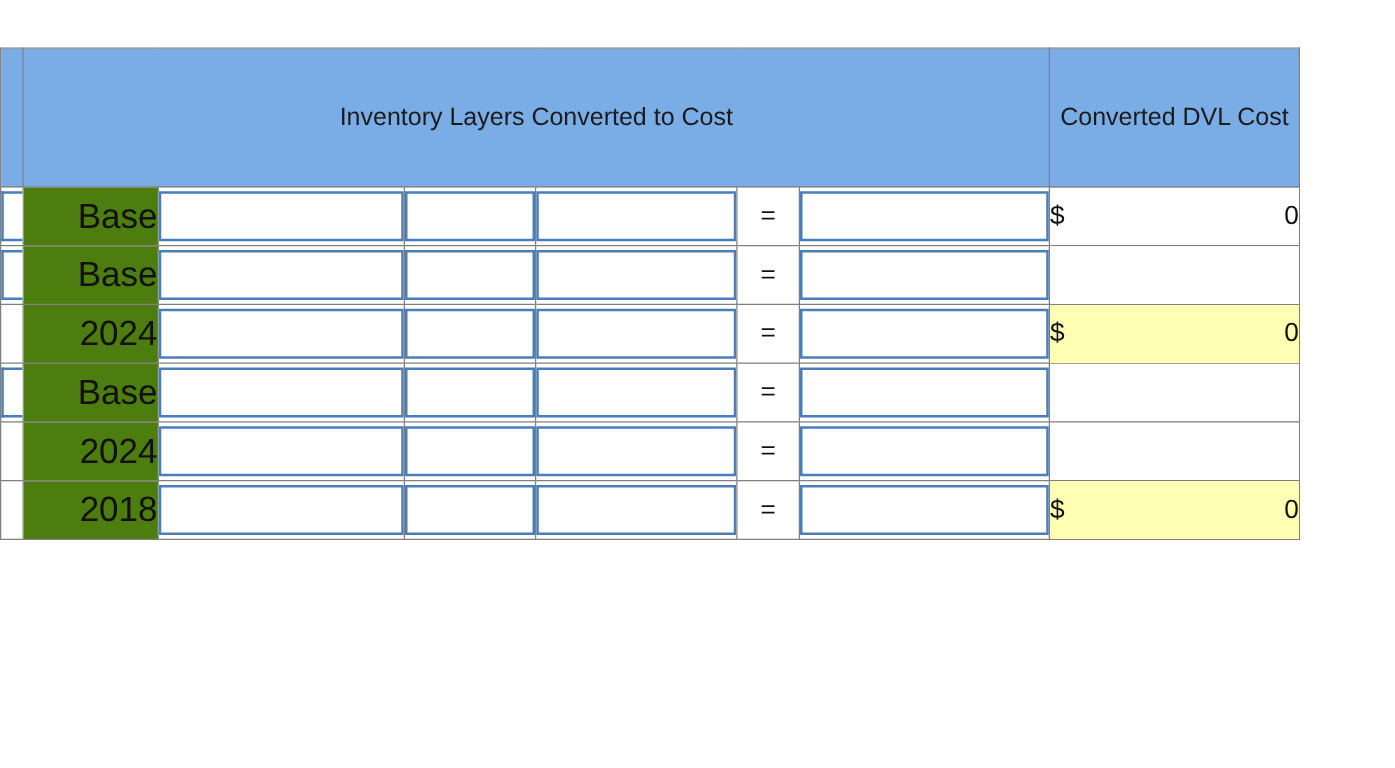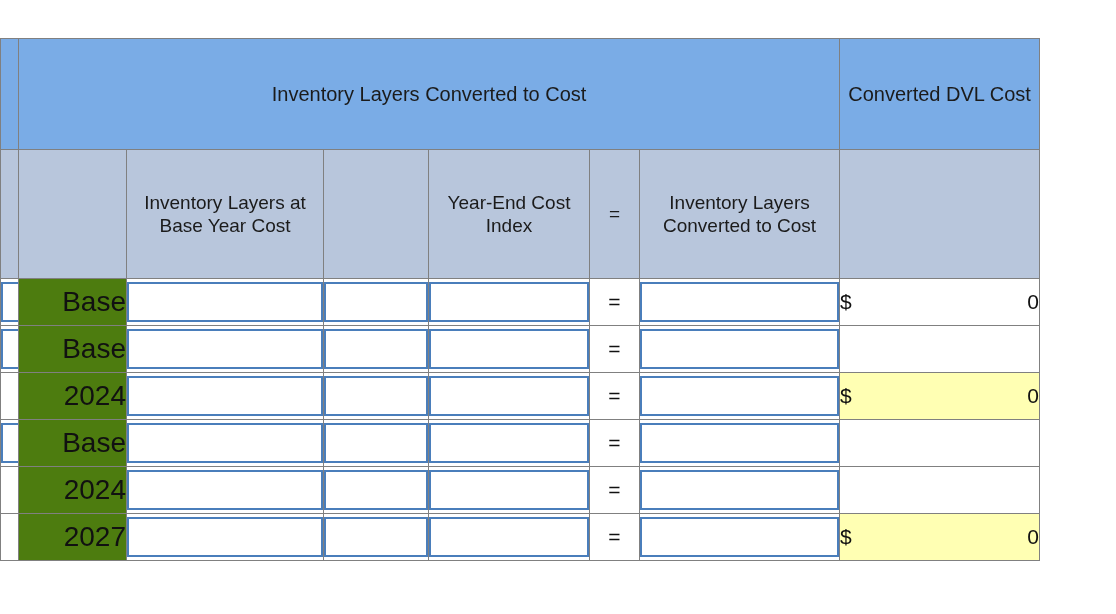--- a/index.html
+++ b/index.html
@@ -165,30 +165,20 @@
       <col class="col-eq">
       <col class="col-conv">
       <col class="col-dvl">
     </colgroup>
     <thead>
       <tr>
         <th class="hdr-top blank"></th>
         <th class="hdr-top" colspan="6">Inventory Layers Converted to Cost</th>
         <th class="hdr-top">Converted DVL Cost</th>
       </tr>
-      <tr>
-        <th class="hdr-sub"></th>
-        <th class="hdr-sub"></th>
-        <th class="hdr-sub">Inventory Layers at Base Year Cost</th>
-        <th class="hdr-sub narrow"></th>
-        <th class="hdr-sub">Year-End Cost Index</th>
-        <th class="hdr-sub narrow">=</th>
-        <th class="hdr-sub">Inventory Layers Converted to Cost</th>
-        <th class="hdr-sub"></th>
-      </tr>
     </thead>
     <tbody id="table-body">
         <tr class="data-row">
           <td class="cell-stub">
             <div class="entry-wrap"><input type="text" class="entry stub-entry" placeholder="" style=""></div>
           </td>
           <td class="cell-year">Base</td>
           <td class="cell-input">
             <div class="entry-wrap"><span class="entry-flag"></span><input type="text" class="entry" placeholder="" value="" style=""></div>
           </td>
@@ -300,21 +290,21 @@
           </td>
           <td class="cell-dvl empty">
             <div class="money">
               <span class="sym"></span>
               <span class="amt"></span>
             </div>
           </td>
         </tr>
         <tr class="data-row">
           <td class="cell-stub"></td>
-          <td class="cell-year">2027</td>
+          <td class="cell-year">2018</td>
           <td class="cell-input">
             <div class="entry-wrap"><span class="entry-flag"></span><input type="text" class="entry" placeholder="" value="" style=""></div>
           </td>
           <td class="cell-input">
             <div class="entry-wrap"><span class="entry-flag"></span><input type="text" class="entry" placeholder="" value="" style=""></div>
           </td>
           <td class="cell-input">
             <div class="entry-wrap"><span class="entry-flag"></span><input type="text" class="entry" placeholder="" value="" style=""></div>
           </td>
           <td class="cell-eq">=</td>

